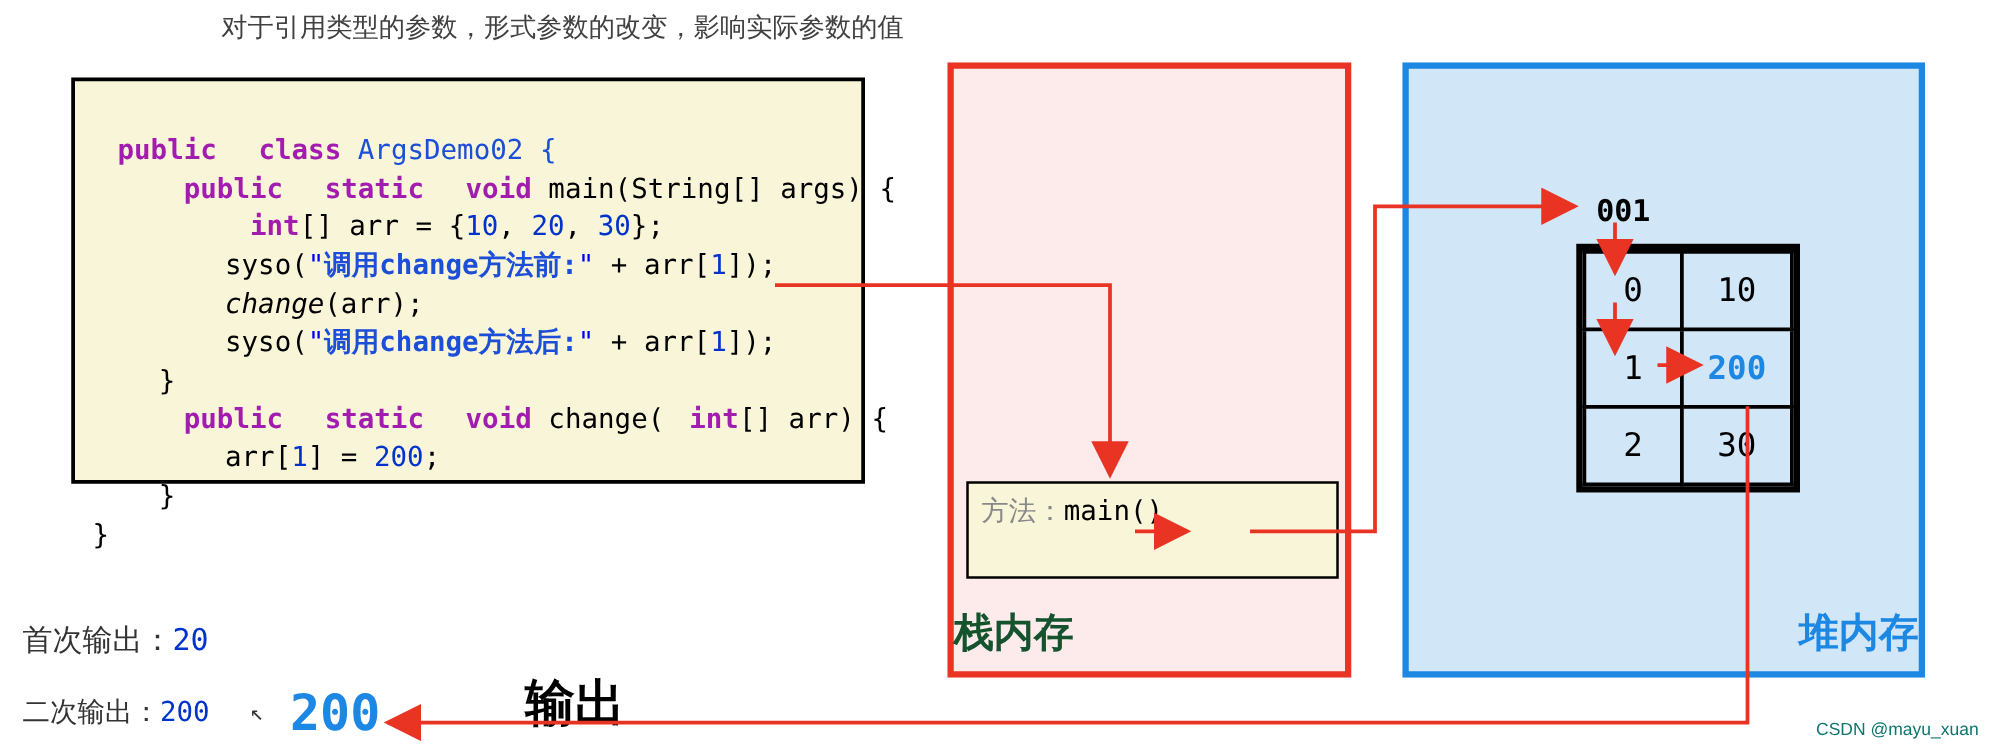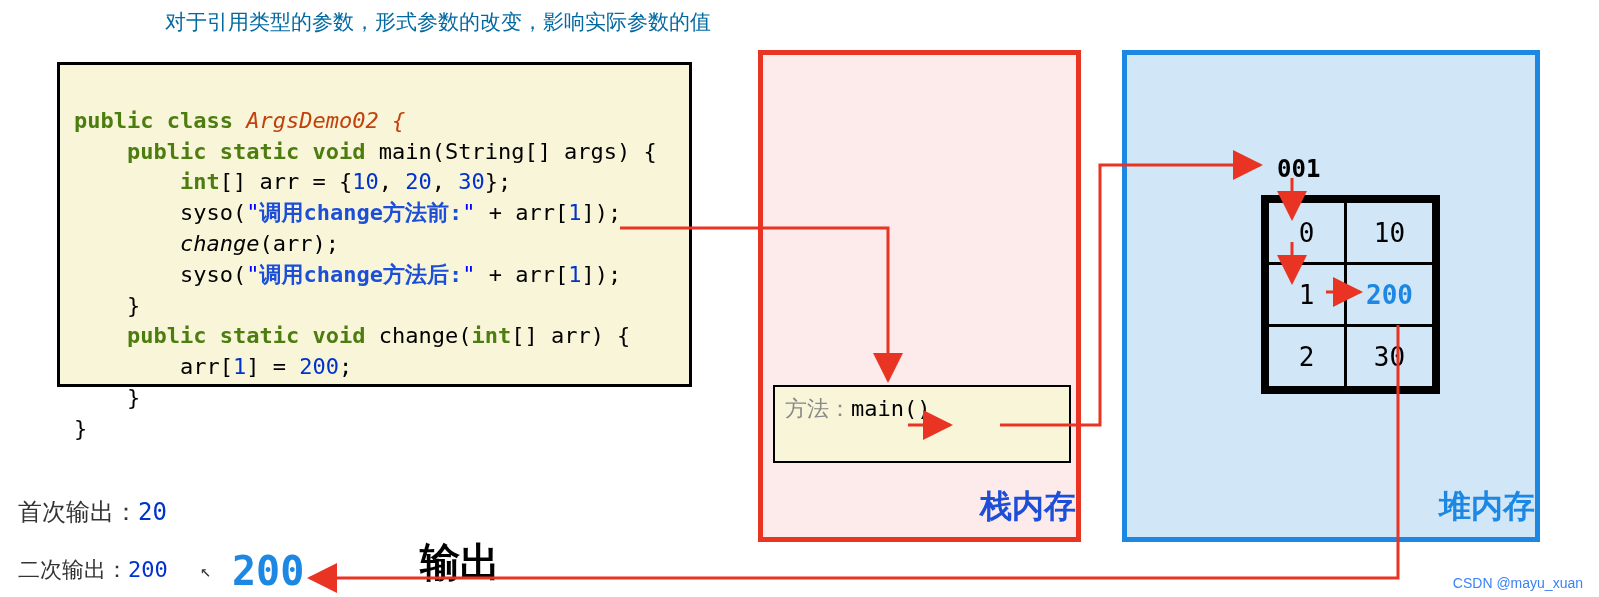--- a/index.html
+++ b/index.html
@@ -6,41 +6,41 @@
   body {
     font-family: "Microsoft YaHei", Consolas, monospace;
     background: #fff;
     width: 1599px;
     height: 597px;
     position: relative;
   }
   .title {
     position: absolute;
     top: 8px;
-    left: 165px;
+    left: 177px;
     font-size: 21px;
-    color: #0369a1;
+    color: #404040;
     font-family: "Microsoft YaHei", sans-serif;
   }
   .code-box {
     position: absolute;
     top: 62px;
     left: 57px;
     width: 635px;
     height: 325px;
     border: 3px solid #000;
     background: #f8f5d8;
     font-family: Consolas, monospace;
     font-size: 22px;
     padding: 10px 14px;
     line-height: 1.4;
     white-space: pre;
   }
-  .kw { color: #4d7c0f; font-weight: bold; }
-  .cls { color: #c2410c; font-style: italic; }
+  .kw { color: #a21caf; font-weight: bold; margin-left: 20px; }
+  .cls { color: #1d4ed8; }
   .num { color: #0033cc; }
   .str { color: #0000ff; }
   .grn { color: #1d4ed8; font-weight: bold; }
   .it { font-style: italic; text-align: right; }
   .hl {
     position: absolute;
     left: 60px;
     top: 212px;
     width: 632px;
     height: 32px;
@@ -55,24 +55,24 @@
     left: 758px;
     width: 323px;
     height: 492px;
     border: 5px solid #e93323;
     background: #fdeaea;
   }
   .stack-label {
     position: absolute;
     bottom: 8px;
     left: 0; right: 0;
-    text-align: right;
+    text-align: left;
     font-size: 32px;
     font-weight: bold;
-    color: #1d4ed8;
+    color: #14532d;
     font-family: "Microsoft YaHei", sans-serif;
   }
   .stack-frame {
     position: absolute;
     left: 10px;
     top: 330px;
     width: 298px;
     height: 78px;
     border: 2px solid #000;
     background: #f8f5d8;
@@ -174,21 +174,21 @@
     left: 200px;
     top: 560px;
     font-size: 18px;
     color: #333;
   }
   .watermark {
     position: absolute;
     right: 16px;
     bottom: 6px;
     font-size: 14px;
-    color: #3b82f6;
+    color: #0f766e;
     font-family: Arial, sans-serif;
   }
   svg.arrows {
     position: absolute;
     top: 0; left: 0;
     width: 1599px; height: 597px;
     pointer-events: none;
   }
 </style>
 </head>

